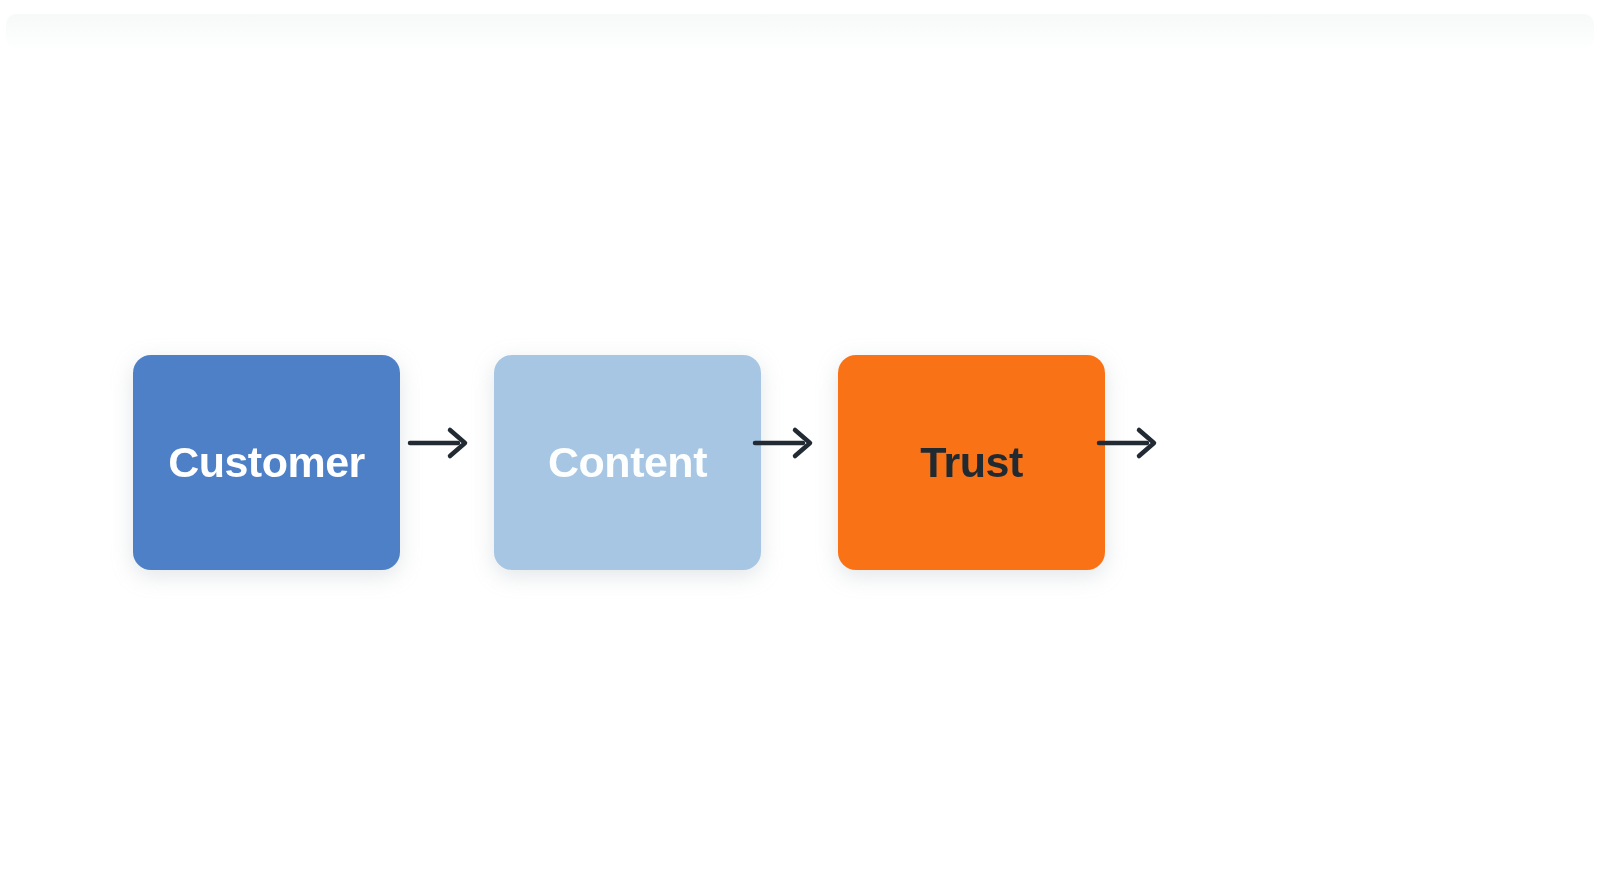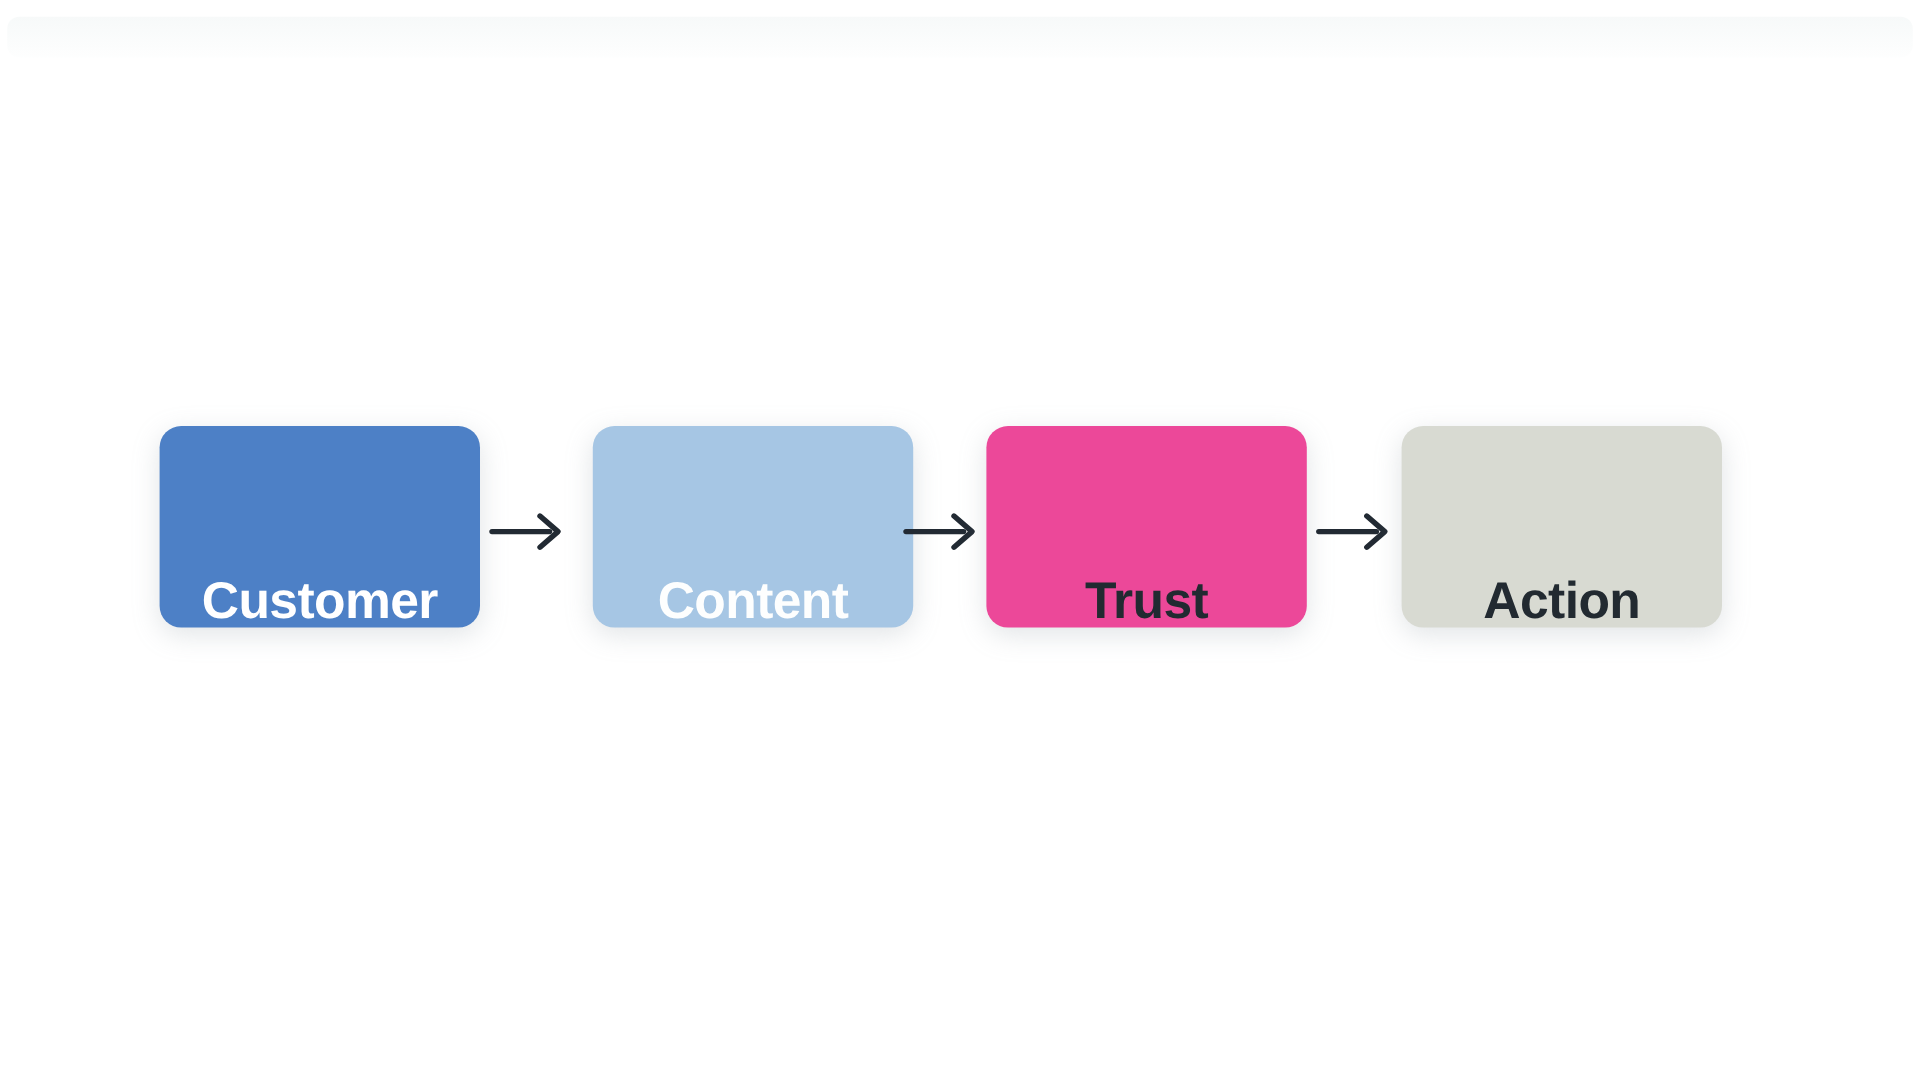--- a/index.html
+++ b/index.html
@@ -30,24 +30,24 @@
     position: absolute;
     left: 0;
     top: 0;
     width: 100%;
     height: 100%;
   }
   .node {
     position: absolute;
     top: 355px;
     width: 267px;
-    height: 168px;
+    height: 215px;
     border-radius: 18px;
     display: flex;
-    align-items: flex-end;
+    align-items: center;
     justify-content: center;
     box-shadow: 0 6px 22px rgba(150, 160, 170, 0.28);
   }
   .node-label {
     font-size: 43px;
     font-weight: 700;
     letter-spacing: -0.5px;
     line-height: 1;
     user-select: none;
   }
@@ -92,29 +92,26 @@
       <span class="node-label" style="color: rgb(253, 254, 254);">Content</span>
     </div>
 
     <div class="arrow arrow-2">
       <svg width="66" height="44" viewBox="0 0 66 44">
         <line x1="4" y1="22" x2="52" y2="22" class="arrow-stroke" stroke-width="4.5" stroke-linecap="round" stroke="#222a33"></line>
         <polyline points="44,9 59,22 44,35" class="arrow-stroke" stroke-width="4.5" fill="none" stroke-linecap="round" stroke-linejoin="round" stroke="#222a33"></polyline>
       </svg>
     </div>
 
-    <div class="node node-3" style="background: #ec4899;">
+    <div class="node node-3" style="background: #f97316; margin-left: 16px;">
       <span class="node-label" style="color: rgb(34, 42, 49);">Trust</span>
     </div>
 
     <div class="arrow arrow-3">
       <svg width="66" height="44" viewBox="0 0 66 44">
         <line x1="4" y1="22" x2="52" y2="22" class="arrow-stroke" stroke-width="4.5" stroke-linecap="round" stroke="#222a33"></line>
         <polyline points="44,9 59,22 44,35" class="arrow-stroke" stroke-width="4.5" fill="none" stroke-linecap="round" stroke-linejoin="round" stroke="#222a33"></polyline>
       </svg>
     </div>
 
-    <div class="node node-4" style="background: rgb(216, 218, 210);">
-      <span class="node-label" style="color: rgb(34, 42, 49);">Action</span>
-    </div>
 
   </div>
 </div>
 
 </body></html>

